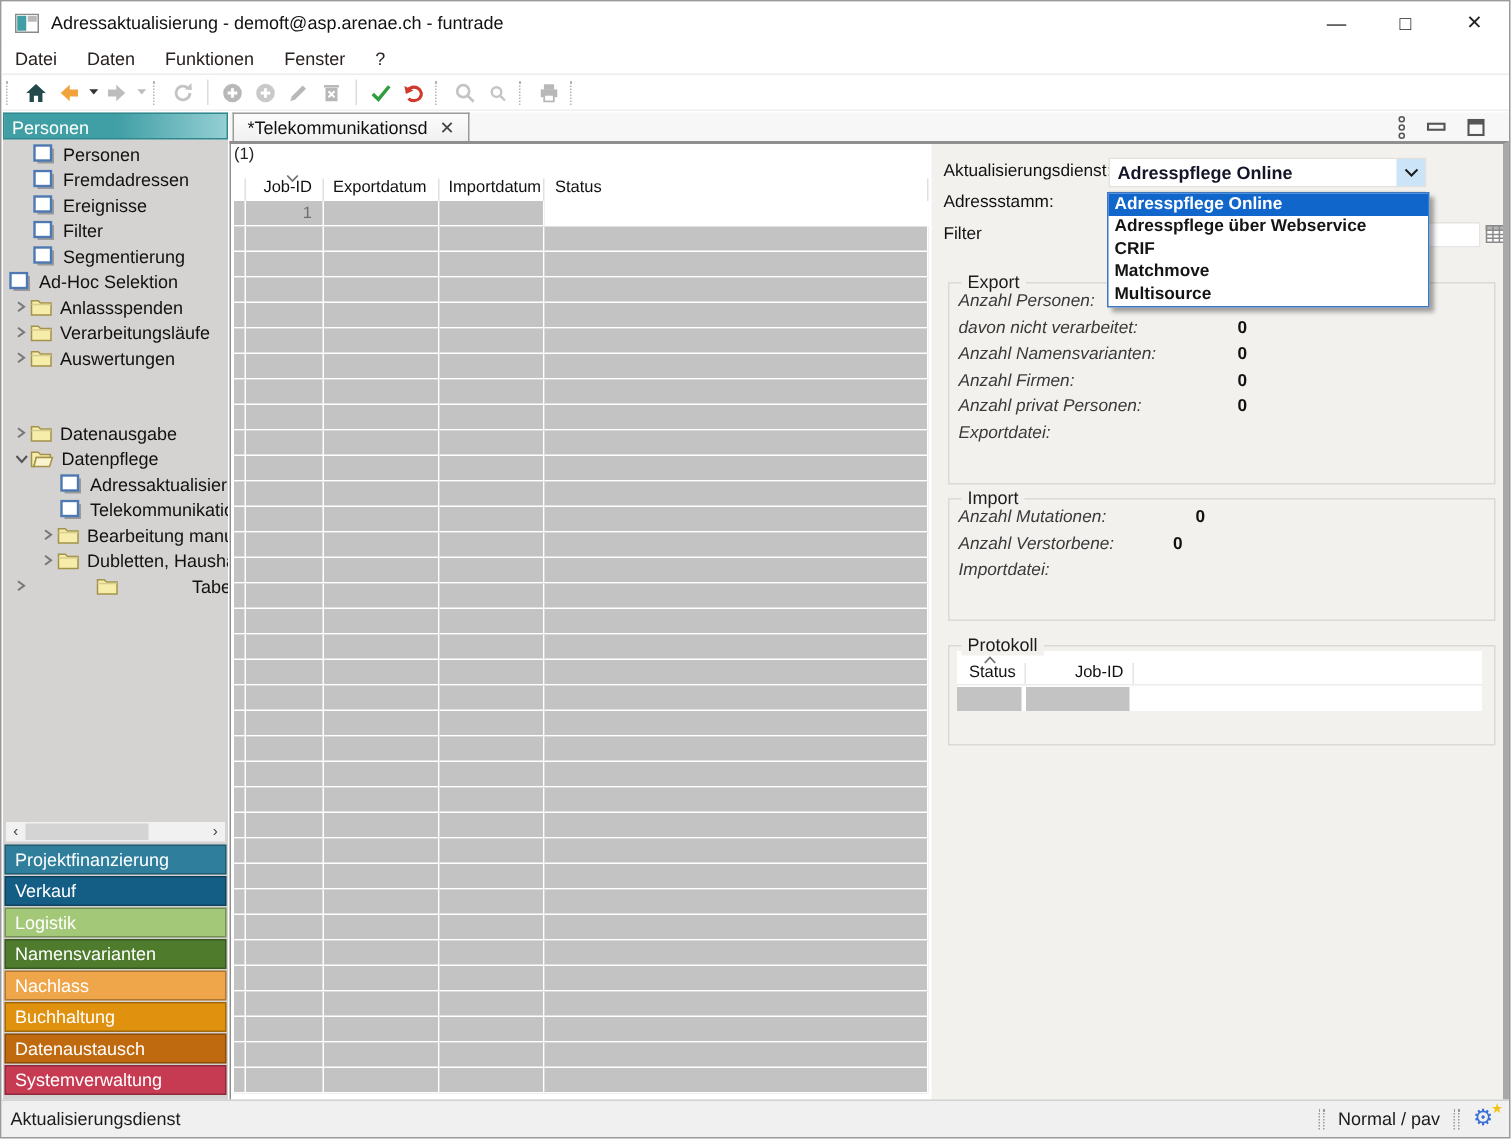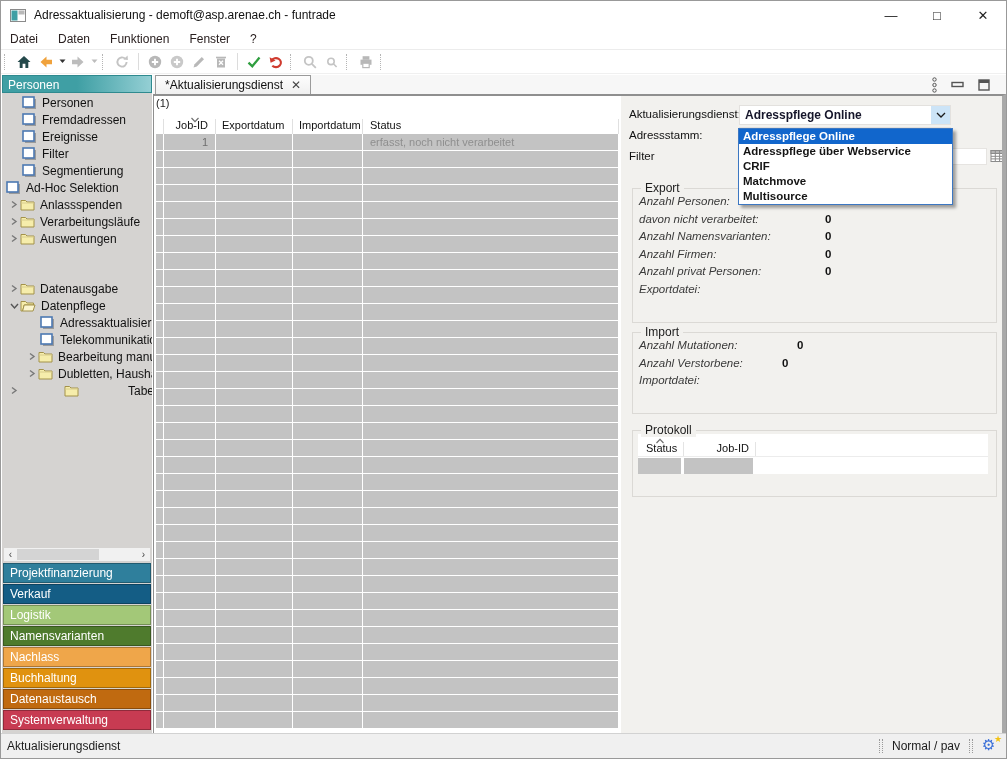--- a/index.html
+++ b/index.html
@@ -442,21 +442,21 @@
       <div class="module-btn" style="background: rgb(239, 166, 74);">Nachlass</div>
       <div class="module-btn" style="background: rgb(224, 146, 15);">Buchhaltung</div>
       <div class="module-btn" style="background: rgb(192, 106, 16);">Datenaustausch</div>
       <div class="module-btn" style="background: rgb(199, 59, 82);">Systemverwaltung</div>
     </div>
 </div>
 
 <div id="content">
   <div id="tabstrip">
     <div id="active-tab">
-      <span>*Aktualisierungsdienst</span>
+      <span>*Telekommunikationsd</span>
       <span id="tab-close">✕</span>
     </div>
     <div id="tabstrip-tools">
       <svg width="5" height="16" viewBox="0 0 5 16">
         <circle cx="2.5" cy="2.5" r="1.7" fill="none" stroke="#555"></circle>
         <circle cx="2.5" cy="8" r="1.7" fill="none" stroke="#555"></circle>
         <circle cx="2.5" cy="13.5" r="1.7" fill="none" stroke="#555"></circle>
       </svg>
       <svg width="13" height="10" viewBox="0 0 13 10">
         <rect x="1" y="2.5" width="11" height="4" fill="none" stroke="#555" stroke-width="1.4"></rect>
@@ -483,21 +483,20 @@
         <span class="cell c-exp">Exportdatum</span>
         <span class="cell c-imp">Importdatum</span>
         <span class="cell c-status">Status</span>
       </div>
       <div id="mt-body">
           <div class="mt-row">
             <span class="cell c-sel"></span>
             <span class="cell c-job">1</span>
             <span class="cell c-exp"></span>
             <span class="cell c-imp"></span>
-            <span class="cell c-status">erfasst, noch nicht verarbeitet</span>
           </div>
           <div class="mt-row">
             <span class="cell c-sel"></span>
             <span class="cell c-job"></span>
             <span class="cell c-exp"></span>
             <span class="cell c-imp"></span>
             <span class="cell c-status"></span>
           </div>
           <div class="mt-row">
             <span class="cell c-sel"></span>

